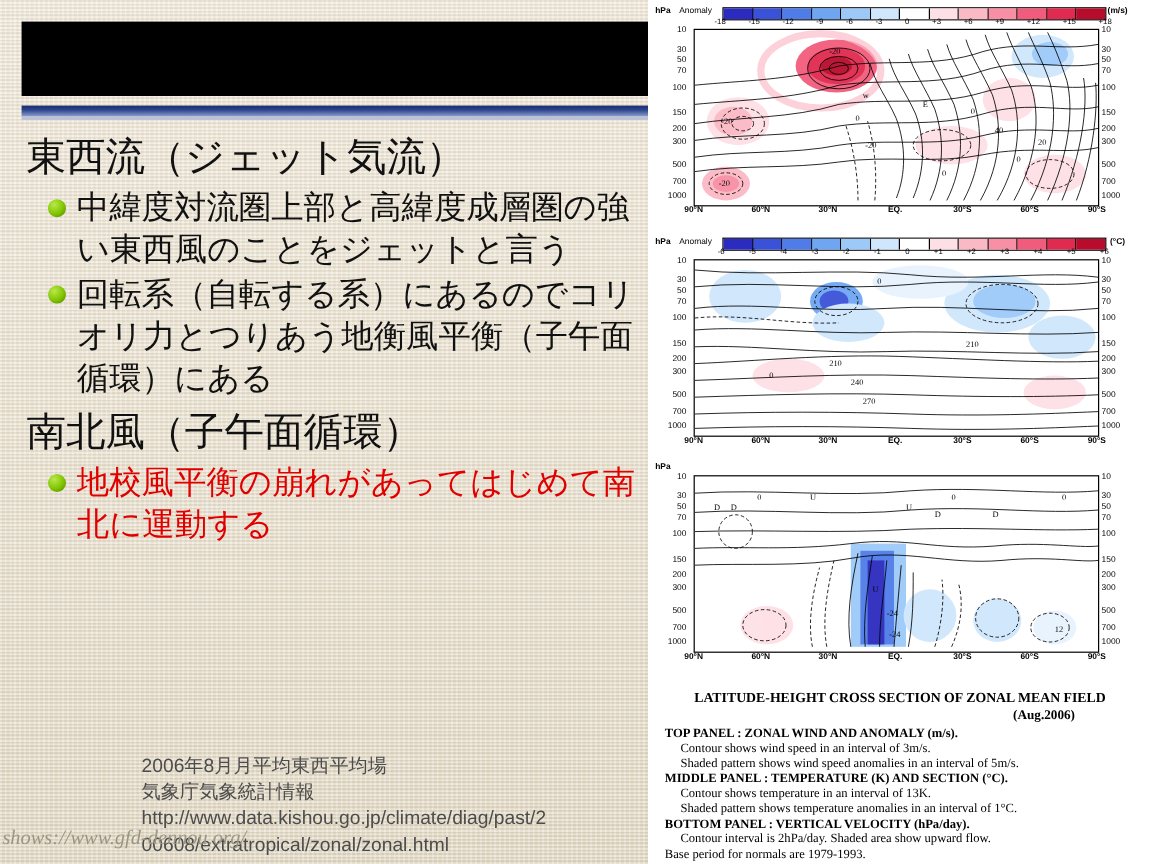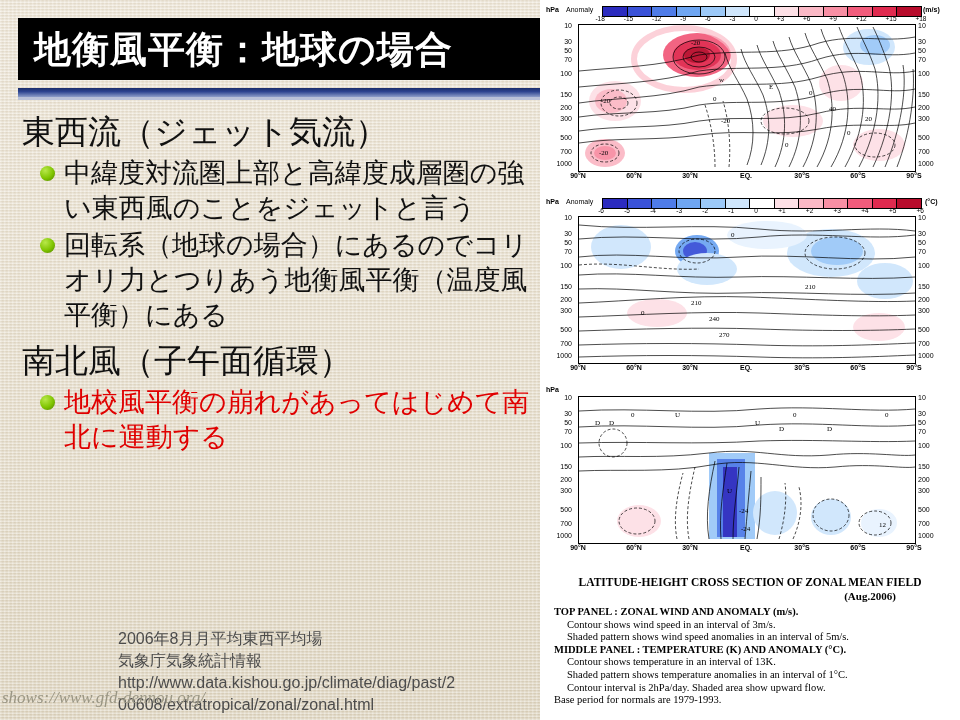--- a/index.html
+++ b/index.html
@@ -101,36 +101,35 @@
   svg{display:block;}
 </style>
 </head>
 <body>
 
 <div class="bg"></div>
 
 <div class="slide">
 
   <div class="title-bar"></div>
-  <div class="title-text">地衡風平衡：地球の場合</div>
   <div class="title-rule"></div>
   <div class="title-rule2"></div>
 
   <div class="body">
 
     <div class="h1">東西流（ジェット気流）</div>
 
     <div class="sub">
       <div class="dot"></div>
       <div class="sub-text">中緯度対流圏上部と高緯度成層圏の強い東西風のことをジェットと言う</div>
     </div>
 
     <div class="sub">
       <div class="dot"></div>
-      <div class="sub-text">回転系（地球の場合）にあるのでコリオリ力とつりあう地衡風平衡（温度風平衡）にある</div>
+      <div class="sub-text">回転系（自転する系）にあるのでコリオリ力とつりあう地衡風平衡（子午面循環）にある</div>
     </div>
 
     <div class="h1" style="margin-top:6px">南北風（子午面循環）</div>
 
     <div class="sub">
       <div class="dot"></div>
       <div class="sub-text red">地校風平衡の崩れがあってはじめて南北に運動する</div>
     </div>
   </div>
 
@@ -479,23 +478,24 @@
       <div class="cap-main">LATITUDE-HEIGHT CROSS SECTION OF ZONAL MEAN FIELD</div>
     </div>
     <div class="caption" style="top:590px;padding-left:120px;">
       <div class="cap-date">(Aug.2006)</div>
     </div>
 
     <div class="legend" style="top:606px;">
       <div class="t">TOP PANEL : ZONAL WIND AND ANOMALY (m/s).</div>
       <div class="i">Contour shows wind speed in an interval of 3m/s.</div>
       <div class="i">Shaded pattern shows wind speed anomalies in an interval of 5m/s.</div>
-      <div class="t">MIDDLE PANEL : TEMPERATURE (K) AND ANOMALY (°C).</div>
+      <div class="t">MIDDLE PANEL : TEMPERATURE (K) AND SECTION (°C).</div>
       <div class="i">Contour shows temperature in an interval of 13K.</div>
       <div class="i">Shaded pattern shows temperature anomalies in an interval of 1°C.</div>
+      <div class="t">BOTTOM PANEL : VERTICAL VELOCITY (hPa/day).</div>
       <div class="i">Contour interval is 2hPa/day. Shaded area show upward flow.</div>
       <div>Base period for normals are 1979-1993.</div>
     </div>
 
   </div>
   </div>
 
 </div>
 
 </body></html>

